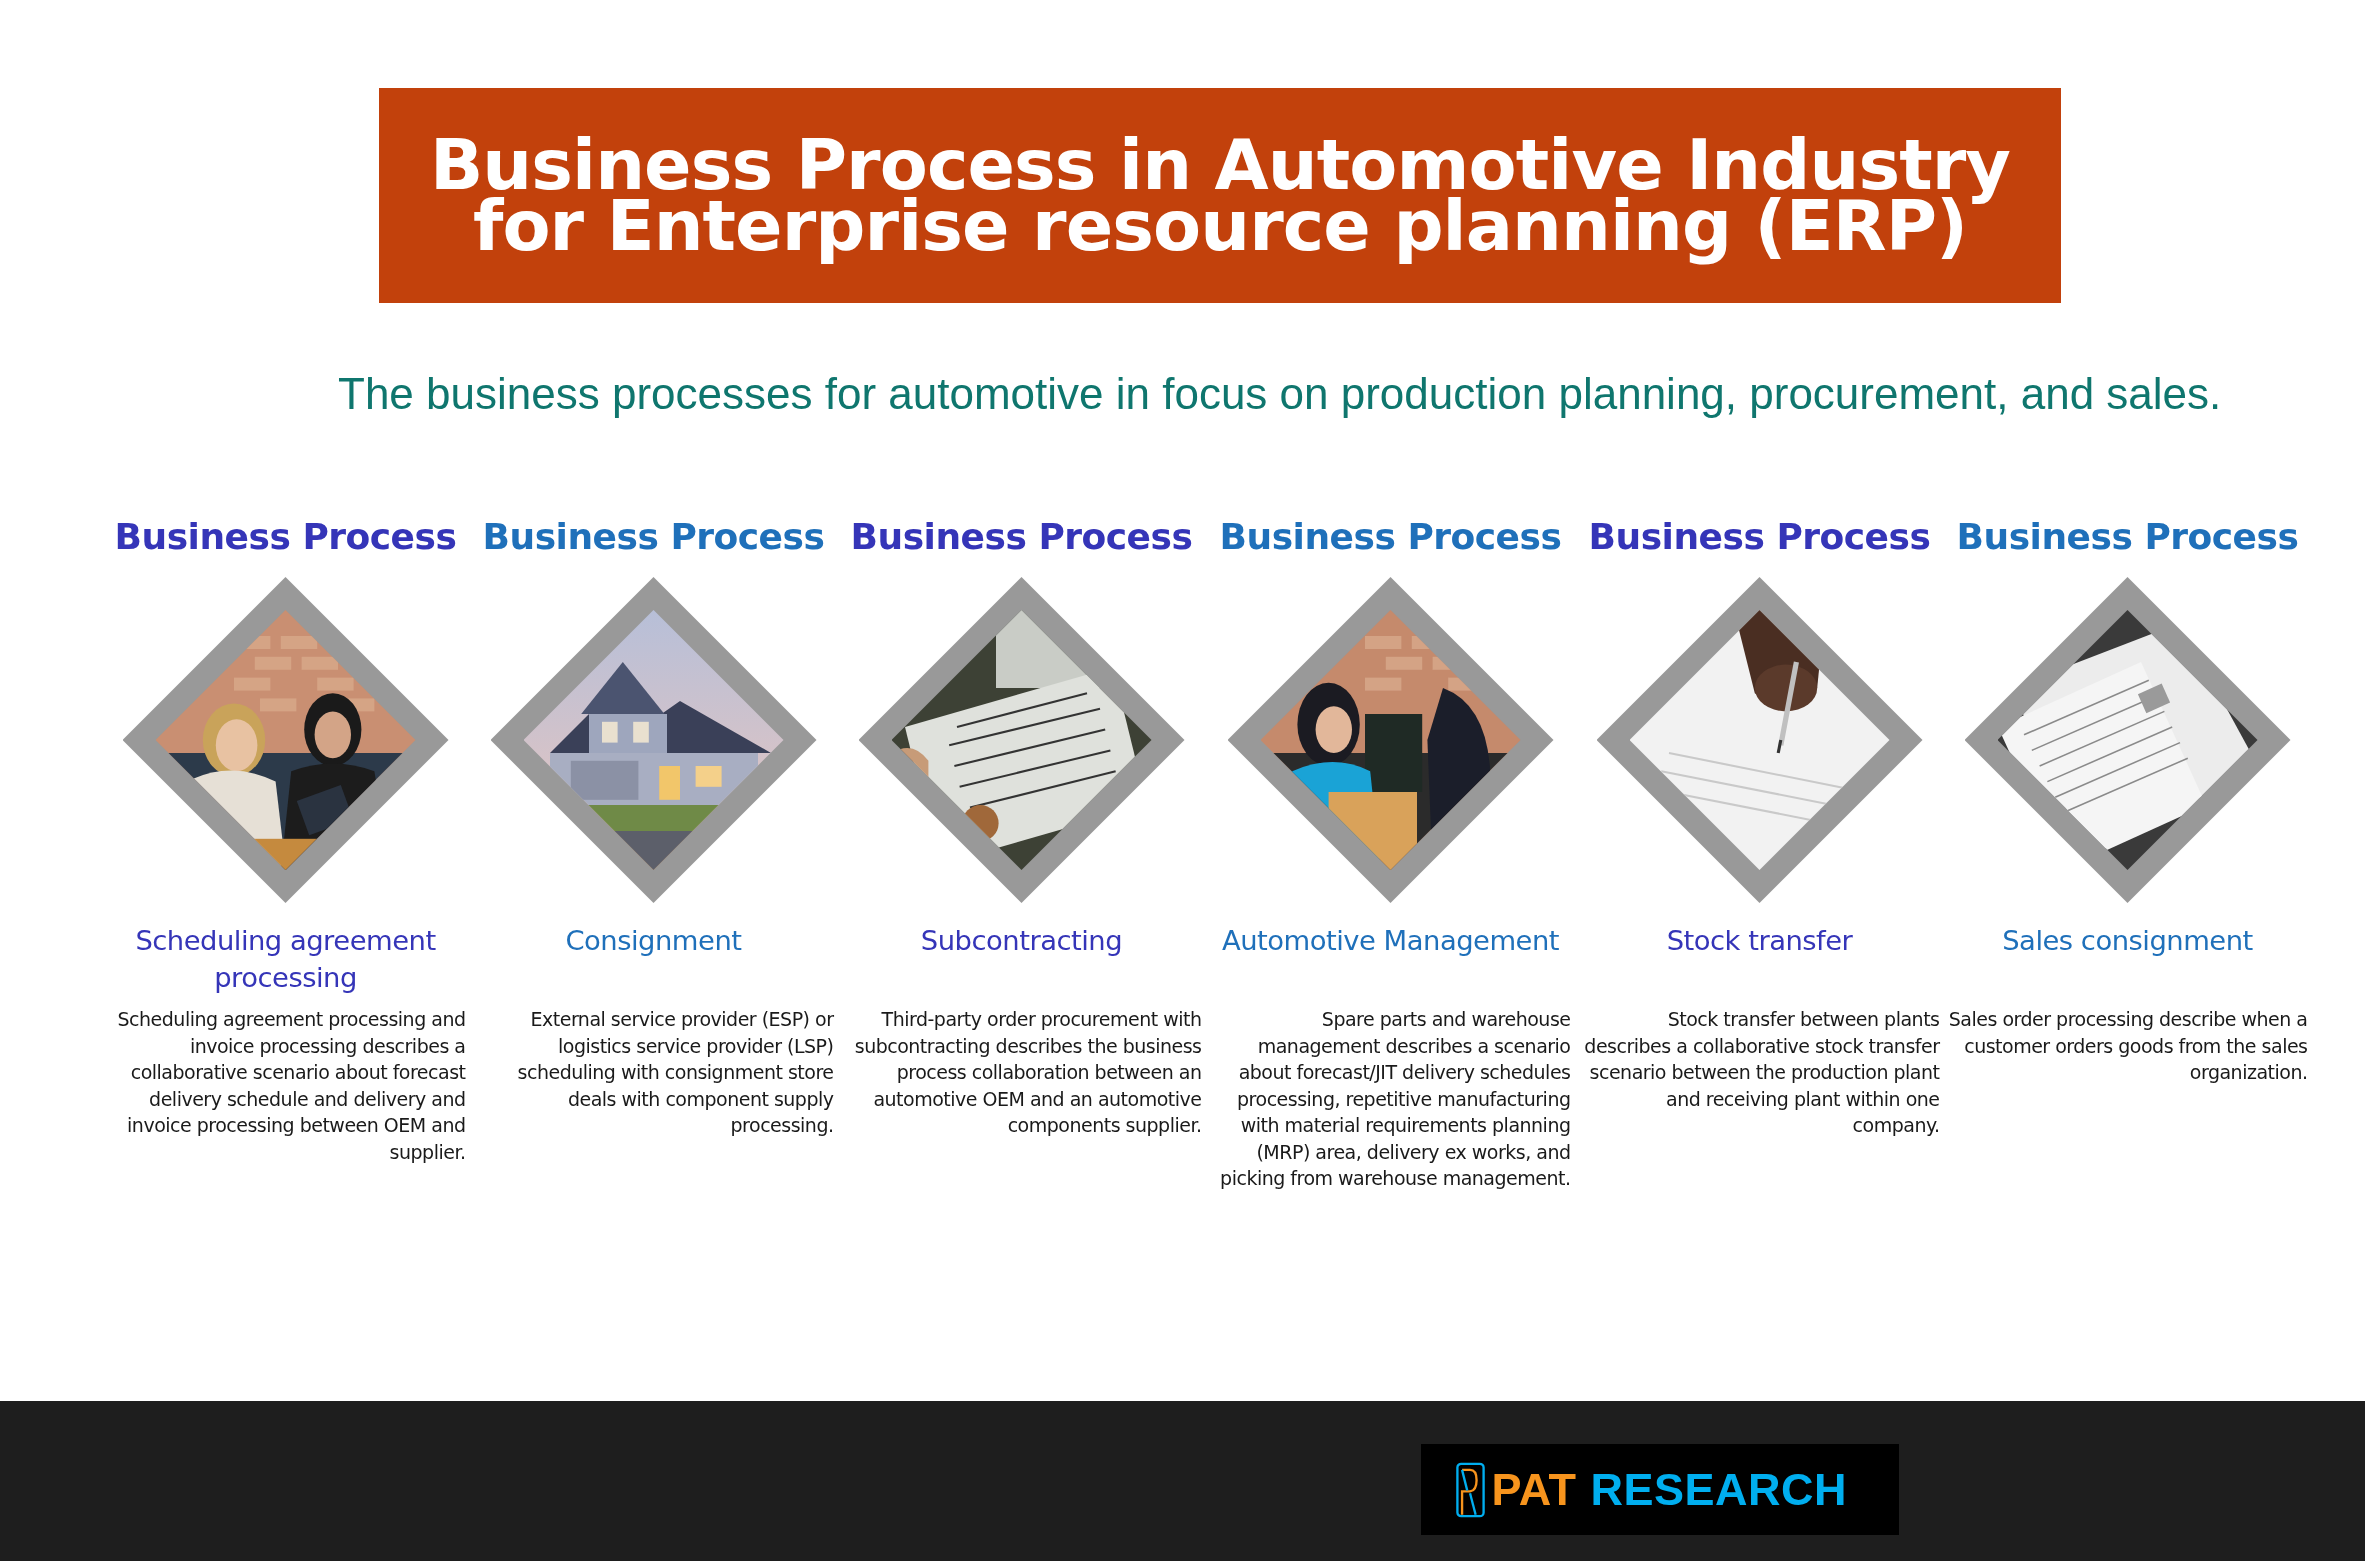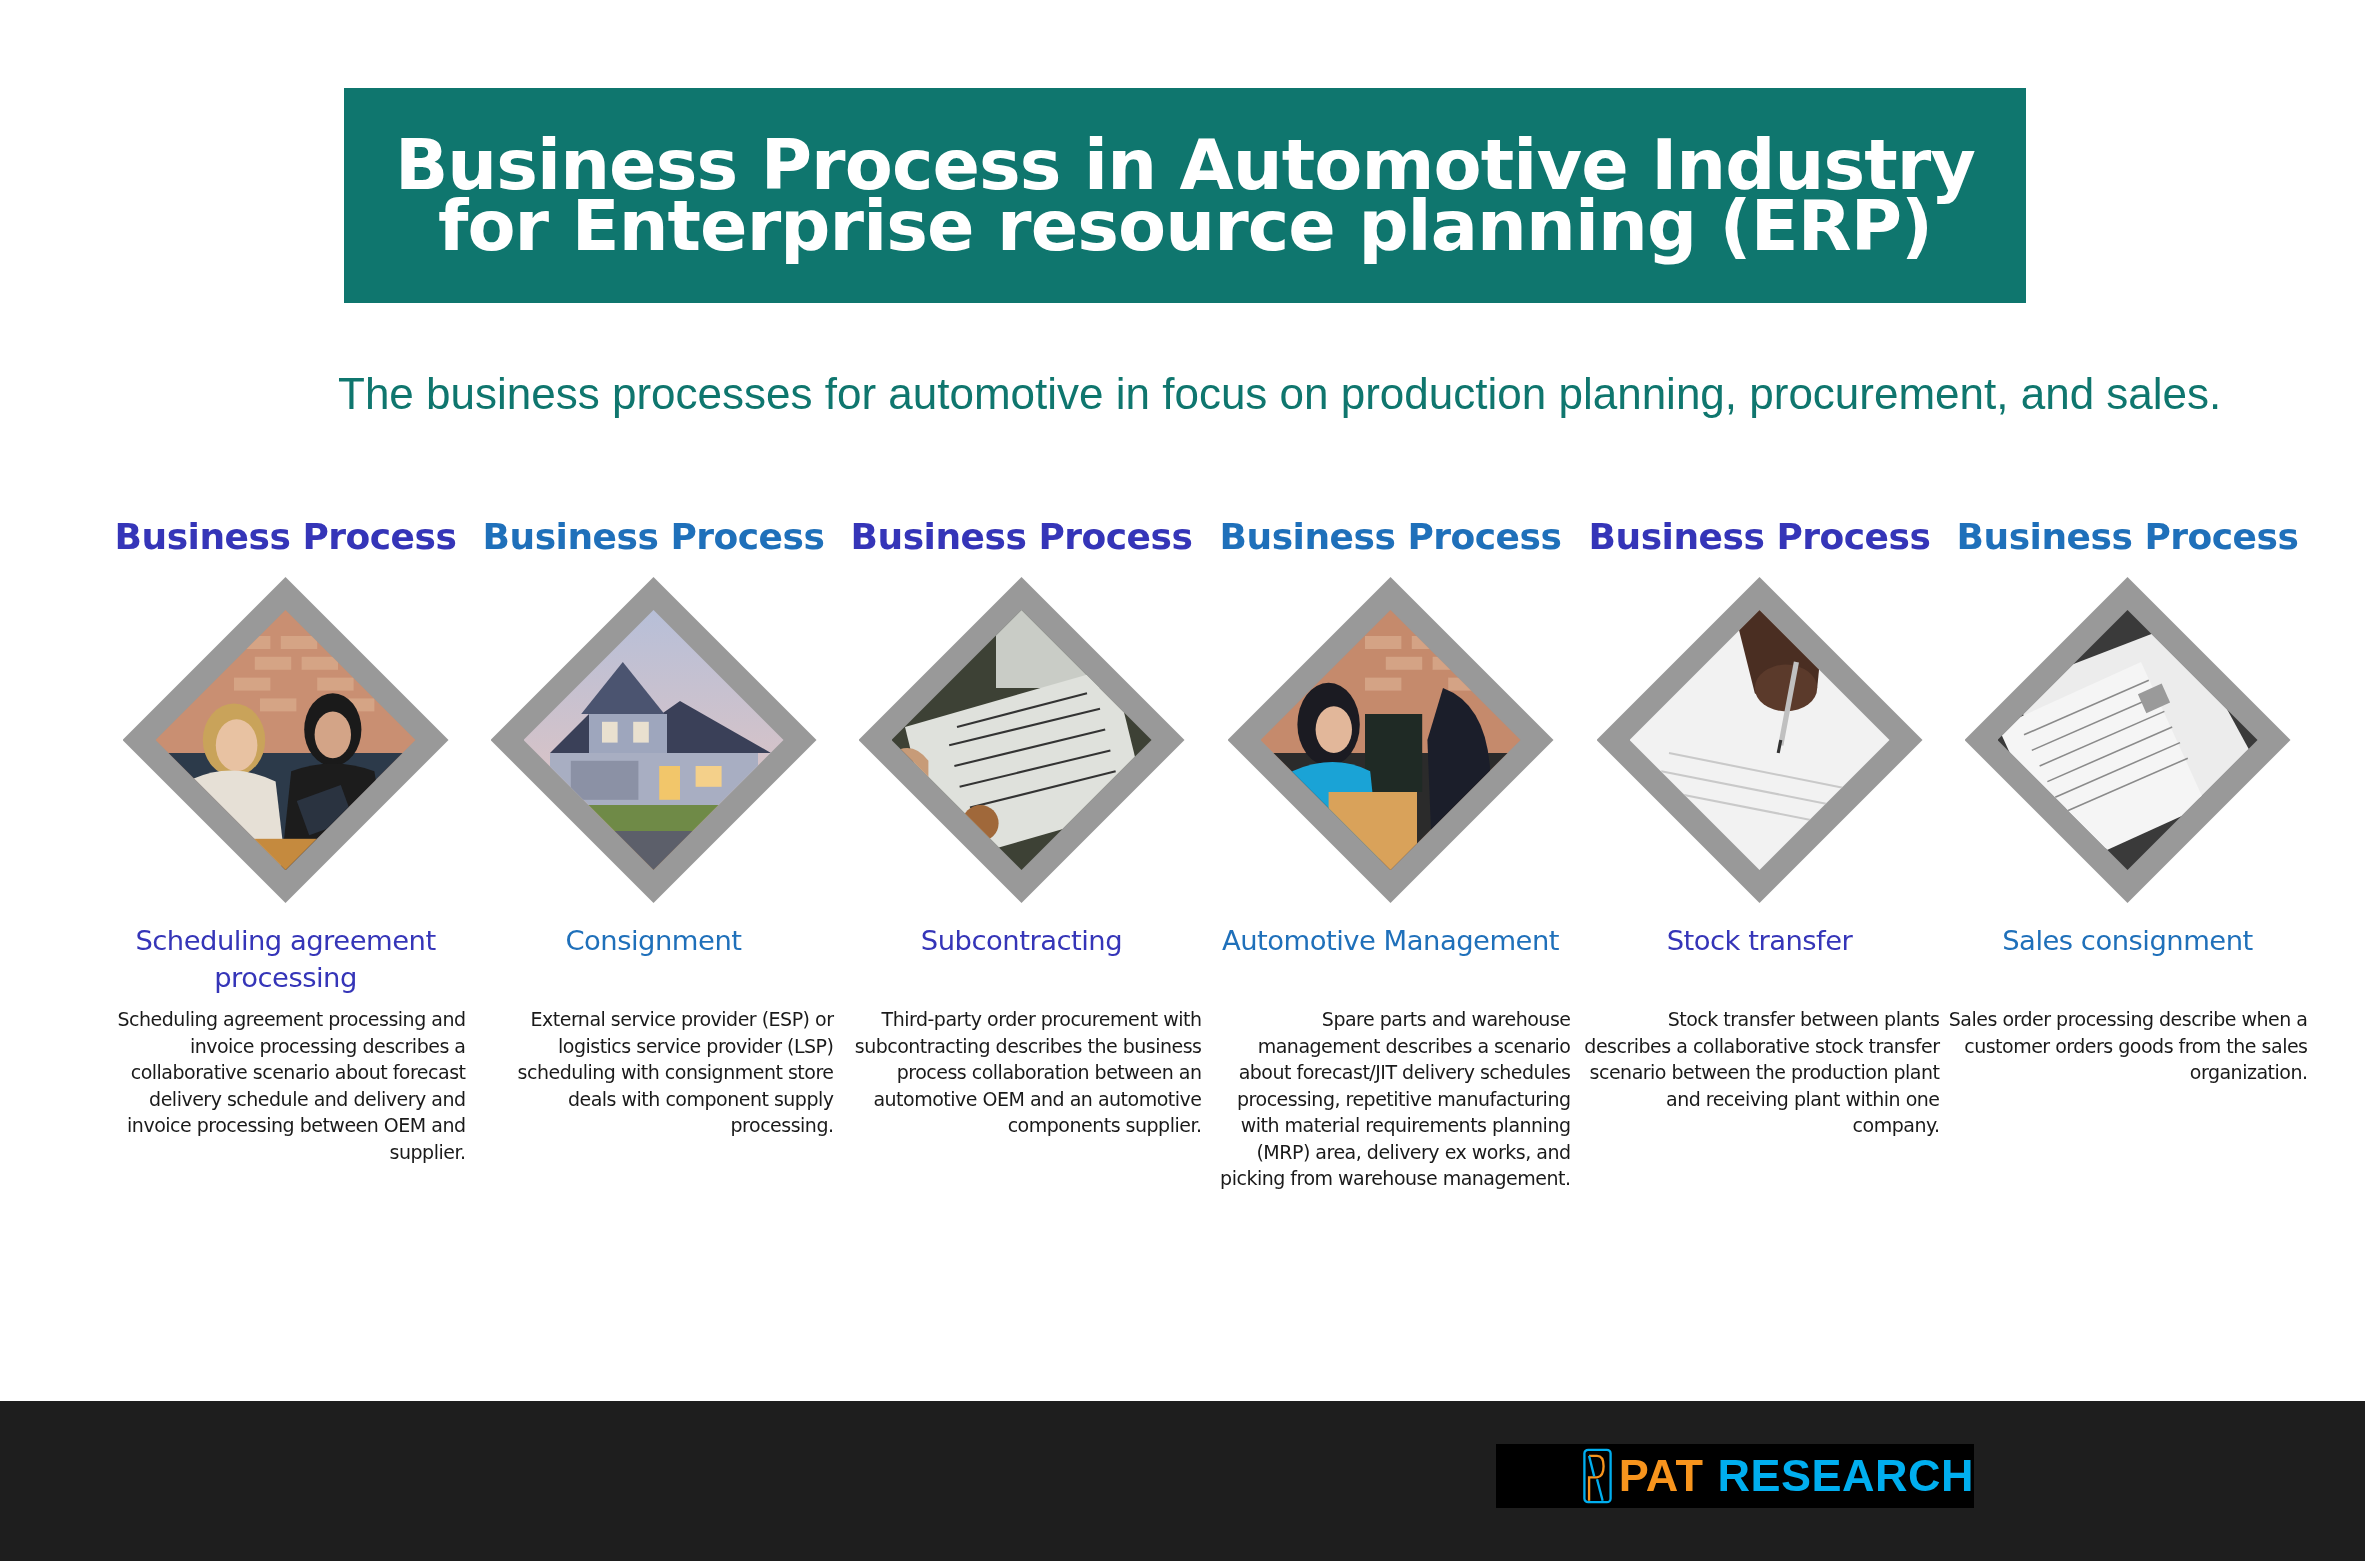--- a/index.html
+++ b/index.html
@@ -1,22 +1,22 @@
 <!DOCTYPE html>
 <html style="font-size:7.6px"><head>
 <meta charset="utf-8">
 <style>
   html, body { margin:0; padding:0; }
   body {
     width:2413px; height:1561px; position:relative; overflow:hidden;
     background:#ffffff; font-family:"DejaVu Sans", "Liberation Sans", sans-serif;
   }
   .banner {
-    position:absolute; left:344px; top:88px; width:1682px; height:215px;
-    background:#0f766e; display:flex; flex-direction:column; align-items:center; justify-content:center;
+    position:absolute; left:379px; top:88px; width:1682px; height:215px;
+    background:#c2410c; display:flex; flex-direction:column; align-items:center; justify-content:center;
   }
   .banner .line {
     color:#ffffff; font-weight:bold; font-size:70px; line-height:61px; letter-spacing:-0.9px;
     font-family:"DejaVu Sans", sans-serif; white-space:nowrap;
   }
   .subtitle {
     position:absolute; left:338px; top:369px; width:1940px;
     font-family:"Liberation Sans", sans-serif; font-size:44px; color:#0f766e; white-space:nowrap;
   }
   .col {
@@ -44,22 +44,22 @@
   .col .desc {
     margin-top:10.4px; font-weight:normal; font-size:19px; line-height:26.5px; text-align:right; width:360px; color:#1a1a1a;
     letter-spacing:-0.5px;
   }
   .c-purple { color:#3535b8; }
   .c-blue { color:#1f70ba; }
   .footer {
     position:absolute; left:0; top:1401px; width:2413px; height:160px; background:#1e1e1e;
   }
   .logo {
-    position:absolute; left:1496px; top:1444px; width:478px; height:64px; background:#000000;
-    display:flex; align-items:center; padding-left:35px; box-sizing:border-box;justify-content:flex-end;
+    position:absolute; left:1421px; top:1444px; width:478px; height:91px; background:#000000;
+    display:flex; align-items:center; padding-left:35px; box-sizing:border-box;
   }
   .logo .mark { width:29px; height:56px; margin-right:6.6px; }
   .logo .pat { color:#f7941d; font-size:45px; font-weight:bold; letter-spacing:0.5px; font-family:"Liberation Sans", sans-serif; }
   .logo .research { color:#00aeef; font-size:45px; font-weight:bold; margin-left:14px; letter-spacing:0.5px; font-family:"Liberation Sans", sans-serif; }
 </style>
 </head>
 <body>
 
 <div class="banner">
   <div class="line">Business Process in Automotive Industry</div>

